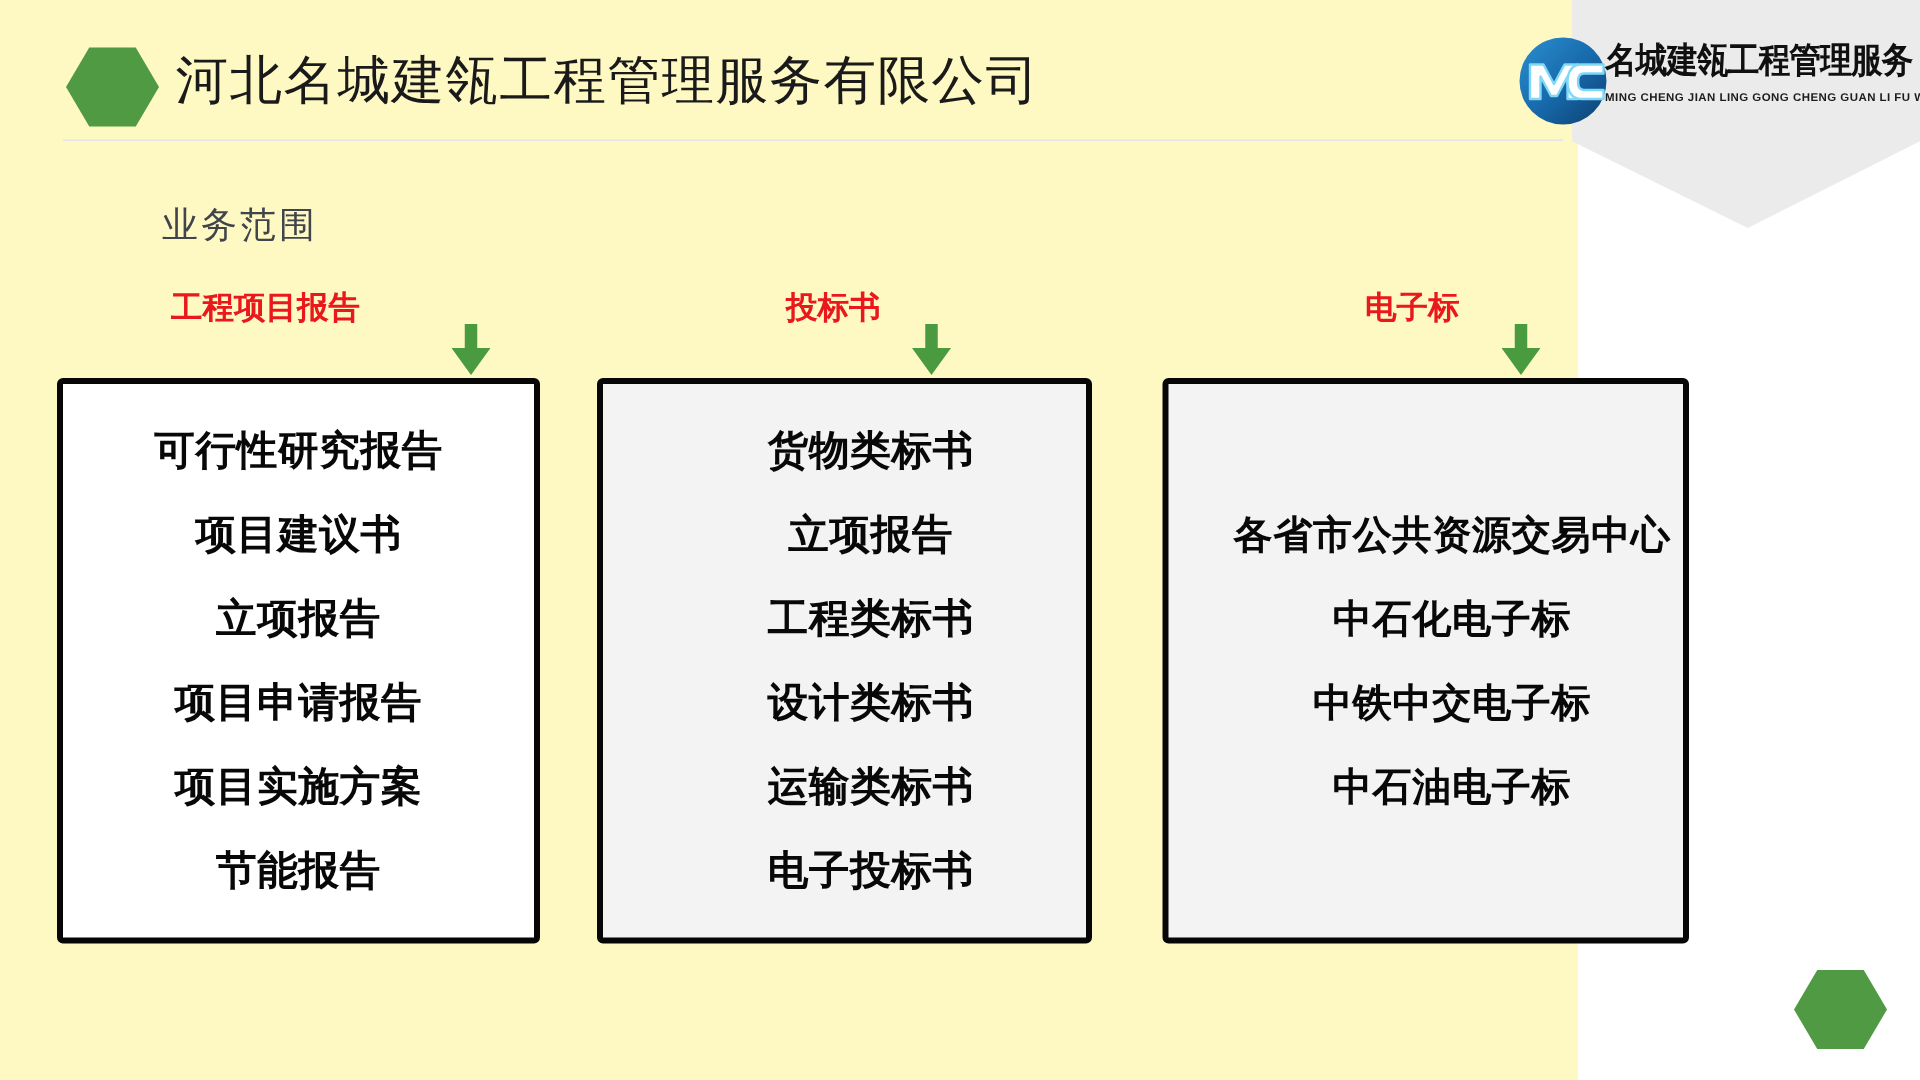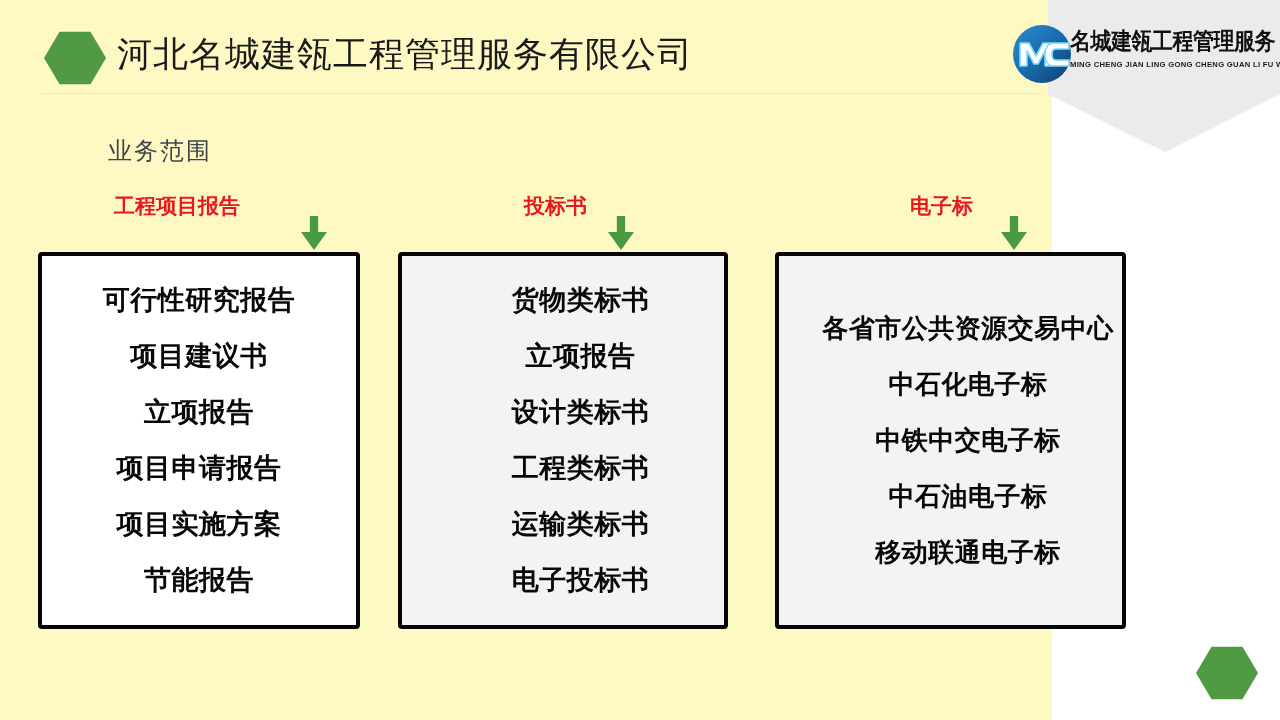--- a/index.html
+++ b/index.html
@@ -282,40 +282,39 @@
     <div class="column col-2">
       <div class="col-head">
         <div class="col-label">投标书</div>
         <div class="col-arrow">
           <div class="arrow-shape"></div>
         </div>
       </div>
       <div class="col-box box-gray">
         <div class="box-item">货物类标书</div>
         <div class="box-item">立项报告</div>
+        <div class="box-item">工程类标书</div>
         <div class="box-item">设计类标书</div>
-        <div class="box-item">工程类标书</div>
         <div class="box-item">运输类标书</div>
         <div class="box-item">电子投标书</div>
       </div>
     </div>
 
     <div class="column col-3">
       <div class="col-head">
         <div class="col-label">电子标</div>
         <div class="col-arrow">
           <div class="arrow-shape"></div>
         </div>
       </div>
       <div class="col-box box-gray">
         <div class="box-item wrap">各省市公共资源交易中心</div>
         <div class="box-item">中石化电子标</div>
         <div class="box-item">中铁中交电子标</div>
         <div class="box-item">中石油电子标</div>
-        <div class="box-item">移动联通电子标</div>
       </div>
     </div>
 
   </div>
 
   <div class="hex bottom-hex"></div>
 
 </div>
 
 </body></html>

